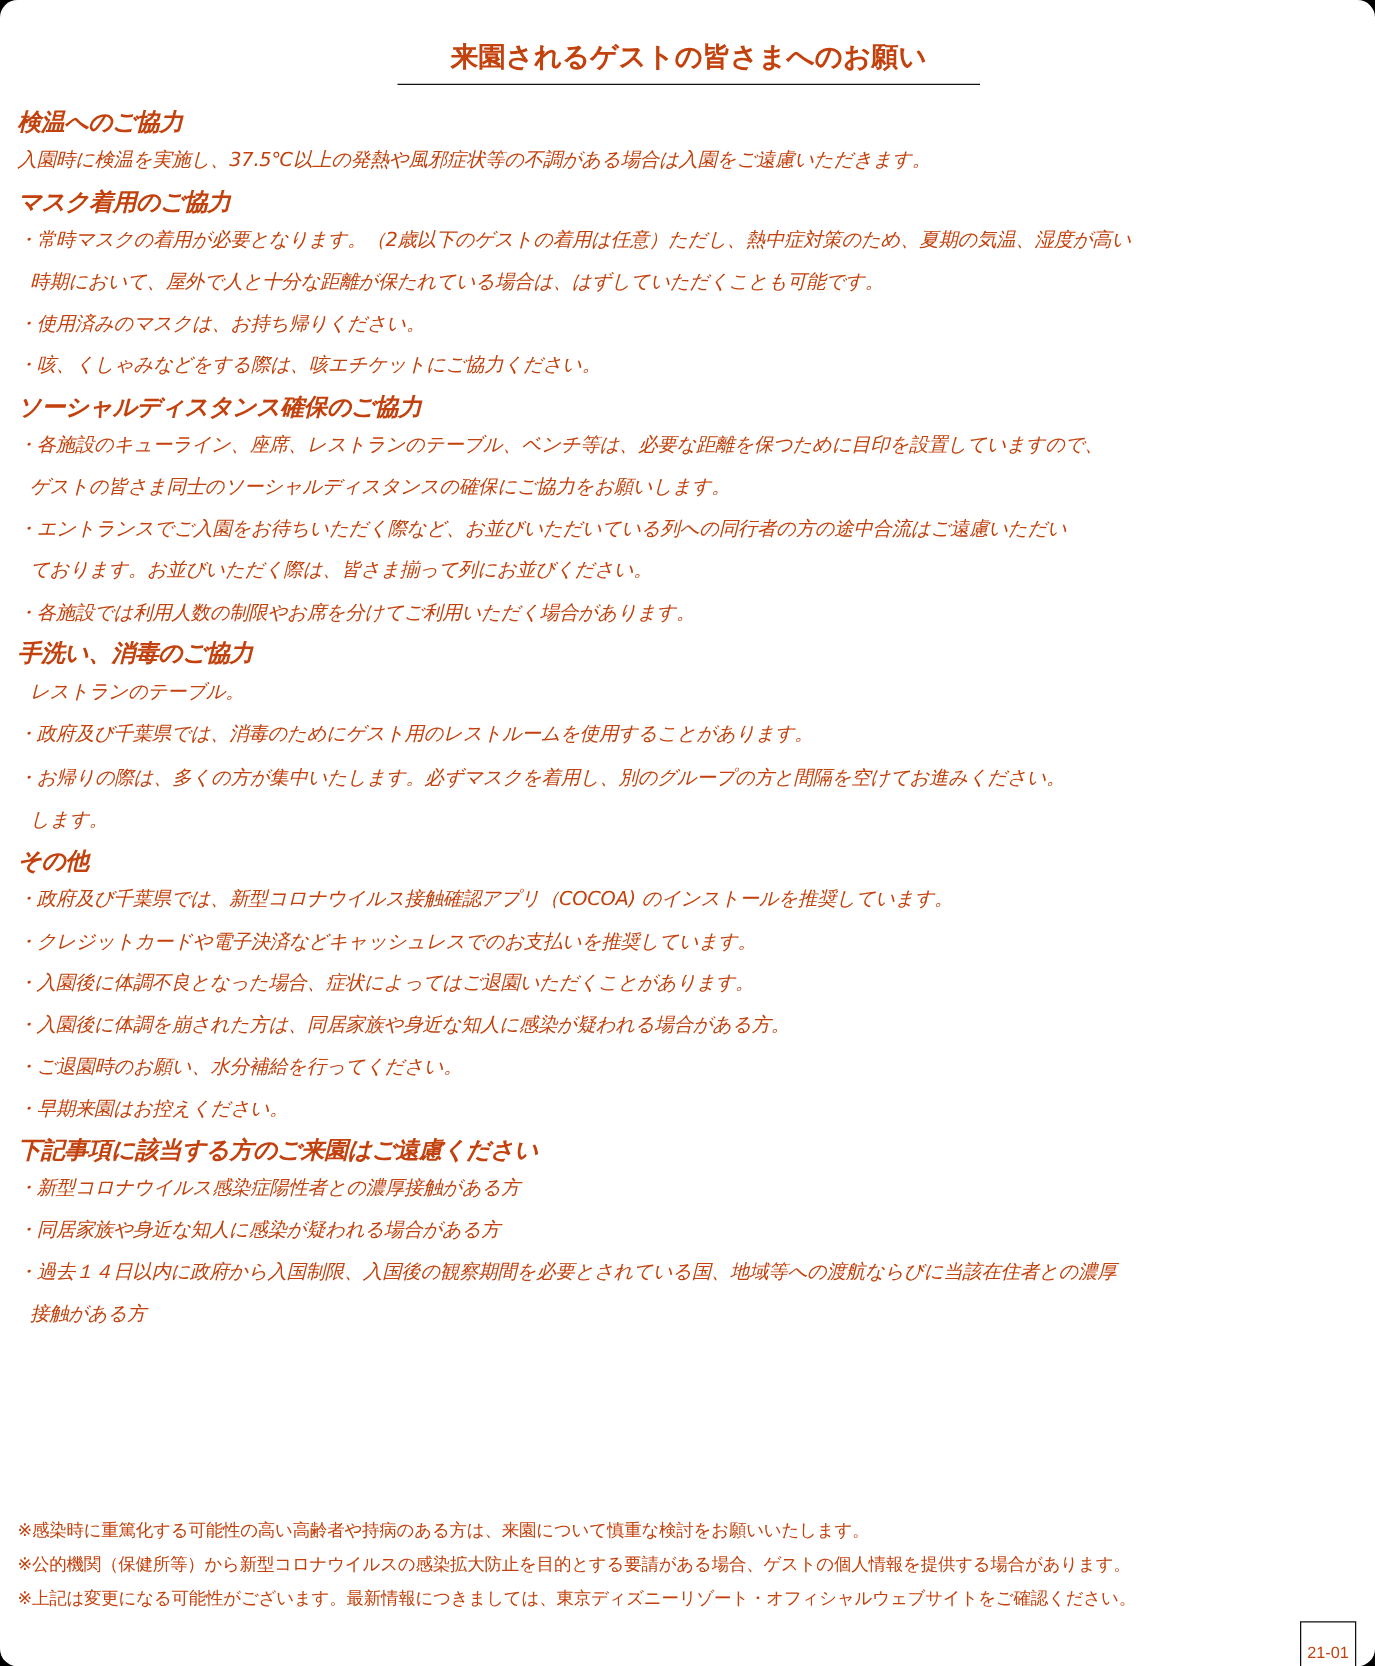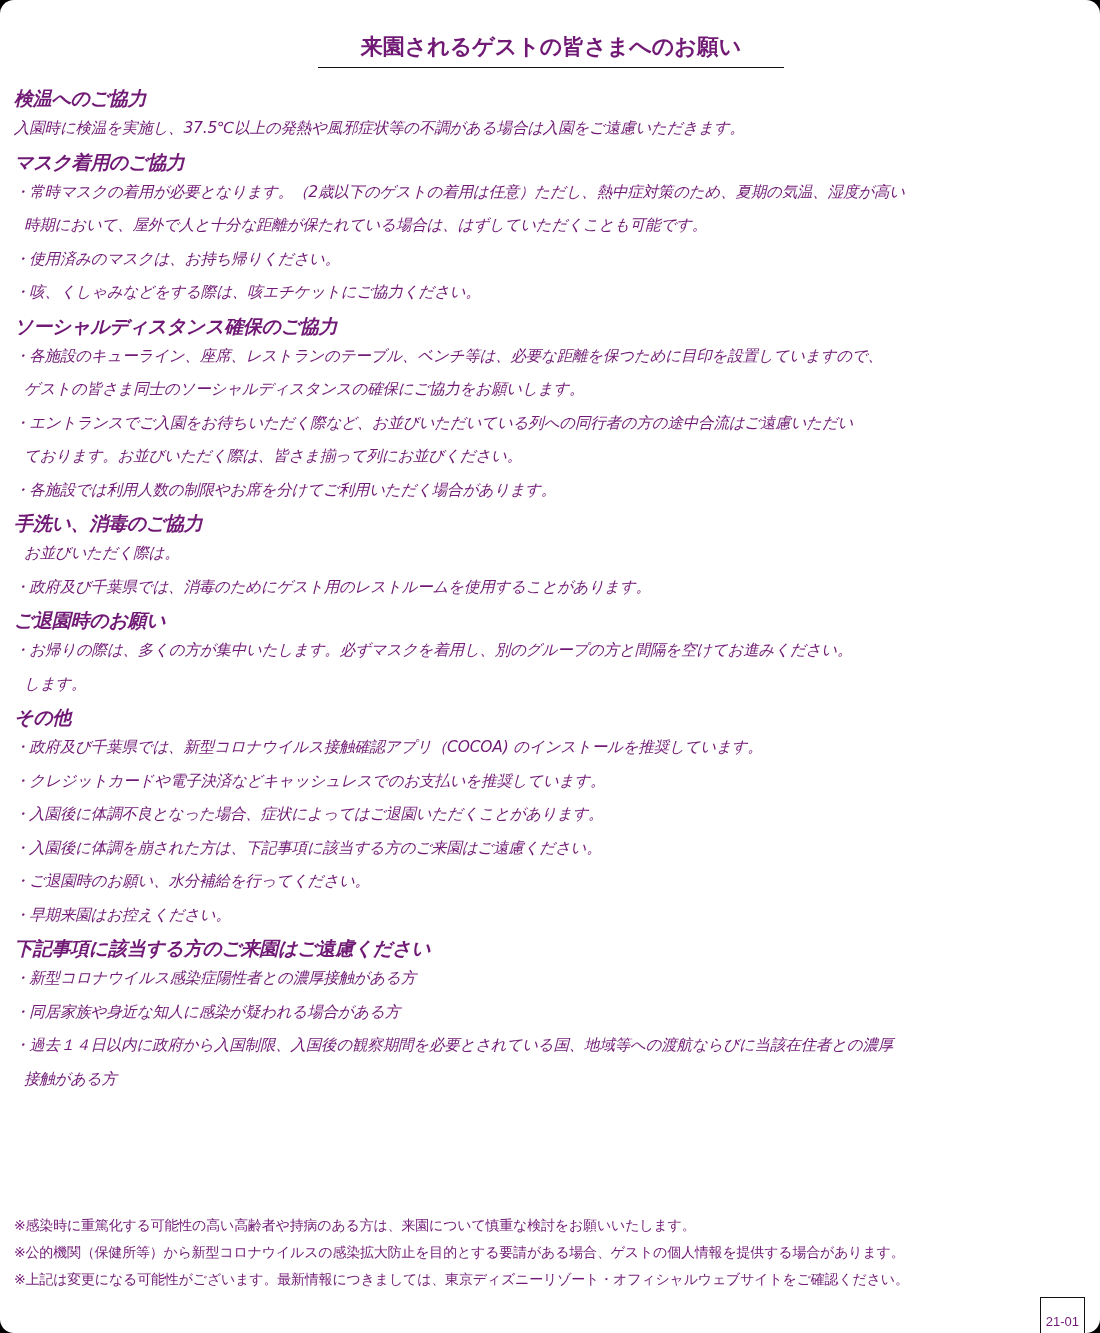--- a/index.html
+++ b/index.html
@@ -1,20 +1,20 @@
 <!DOCTYPE html>
 <html><head>
   <meta charset="utf-8">
   <style>
     html, body { margin: 0; padding: 0; background: #000; }
     body { width: 1100px; height: 1333px; overflow: hidden; }
     .panel {
       position: absolute; left: 0; top: 0; width: 1100px; height: 1333px;
       background: #fff; border-radius: 14px; box-sizing: border-box;
-      font-family: "DejaVu Sans", "Liberation Sans", sans-serif; color: #701a75;
+      font-family: "DejaVu Sans", "Liberation Sans", sans-serif; color: #c2410c;
     }
     .title-wrap { position: absolute; top: 30px; left: 318px; width: 466px; text-align: center; }
     .title { font-size: 22px; font-weight: bold; letter-spacing: 0px; line-height: 34px; white-space: nowrap; }
     .title-rule { position: absolute; left: 318px; top: 67px; width: 466px; height: 0; border-top: 1.5px solid #111; }
     .content { position: absolute; left: 14px; top: 84px; width: 1080px; font-style: italic; }
     .h { font-size: 19px; font-weight: bold; line-height: 28px; margin: 0; white-space: nowrap; letter-spacing: -0.3px; }
     .line { font-size: 15.5px; line-height: 33.5px; white-space: nowrap; letter-spacing: -0.2px; }
     .cont { padding-left: 10px; }
     .note { font-size: 14px; line-height: 27px; white-space: nowrap; letter-spacing: -0.2px; }
     .sec { margin-bottom: 2px; }
@@ -48,34 +48,33 @@
       <div class="sec">
         <div class="h">ソーシャルディスタンス確保のご協力</div>
         <div class="line">・各施設のキューライン、座席、レストランのテーブル、ベンチ等は、必要な距離を保つために目印を設置していますので、</div>
         <div class="line cont">ゲストの皆さま同士のソーシャルディスタンスの確保にご協力をお願いします。</div>
         <div class="line">・エントランスでご入園をお待ちいただく際など、お並びいただいている列への同行者の方の途中合流はご遠慮いただい</div>
         <div class="line cont">ております。お並びいただく際は、皆さま揃って列にお並びください。</div>
         <div class="line">・各施設では利用人数の制限やお席を分けてご利用いただく場合があります。</div>
       </div>
       <div class="sec">
         <div class="h">手洗い、消毒のご協力</div>
-        <div class="line cont">お並びいただく際は。</div>
+        <div class="line cont">レストランのテーブル。</div>
         <div class="line">・政府及び千葉県では、消毒のためにゲスト用のレストルームを使用することがあります。</div>
       </div>
       <div class="sec">
-        <div class="h">ご退園時のお願い</div>
         <div class="line">・お帰りの際は、多くの方が集中いたします。必ずマスクを着用し、別のグループの方と間隔を空けてお進みください。</div>
         <div class="line cont">します。</div>
       </div>
       <div class="sec">
         <div class="h">その他</div>
         <div class="line">・政府及び千葉県では、新型コロナウイルス接触確認アプリ（COCOA) のインストールを推奨しています。</div>
         <div class="line">・クレジットカードや電子決済などキャッシュレスでのお支払いを推奨しています。</div>
         <div class="line">・入園後に体調不良となった場合、症状によってはご退園いただくことがあります。</div>
-        <div class="line">・入園後に体調を崩された方は、下記事項に該当する方のご来園はご遠慮ください。</div>
+        <div class="line">・入園後に体調を崩された方は、同居家族や身近な知人に感染が疑われる場合がある方。</div>
         <div class="line">・ご退園時のお願い、水分補給を行ってください。</div>
         <div class="line">・早期来園はお控えください。</div>
       </div>
       <div class="sec">
         <div class="h">下記事項に該当する方のご来園はご遠慮ください</div>
         <div class="line">・新型コロナウイルス感染症陽性者との濃厚接触がある方</div>
         <div class="line">・同居家族や身近な知人に感染が疑われる場合がある方</div>
         <div class="line">・過去１４日以内に政府から入国制限、入国後の観察期間を必要とされている国、地域等への渡航ならびに当該在住者との濃厚</div>
         <div class="line cont">接触がある方</div>
       </div>

